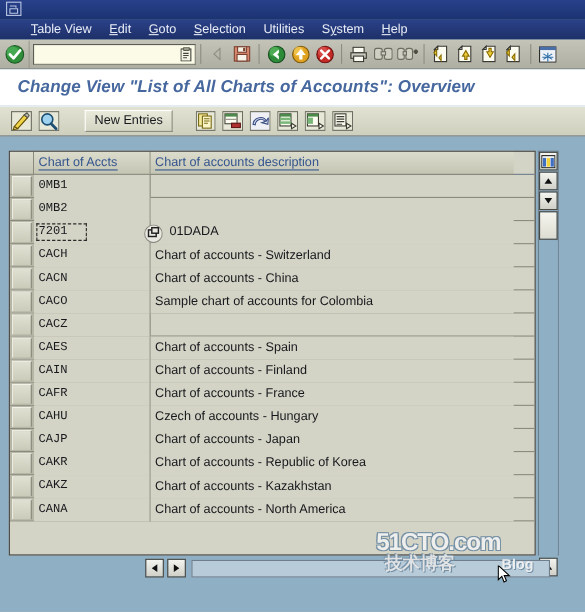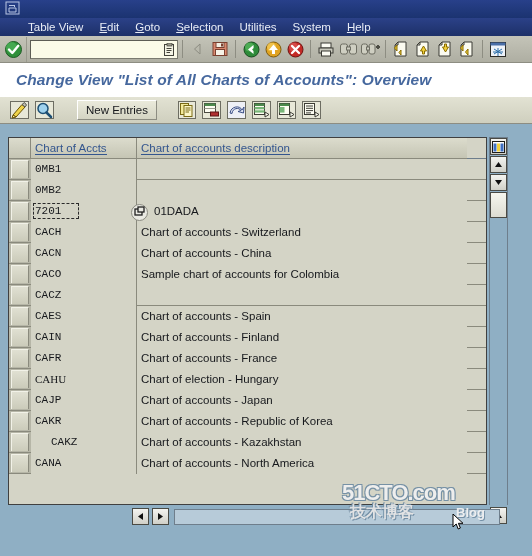--- a/index.html
+++ b/index.html
@@ -590,42 +590,42 @@
             <div class="selbox-wrap">
               <div class="selbox"></div>
             </div>
             <div class="cell c1"><span style="position: relative;">CAFR</span></div>
             <div class="cell c2"><span>Chart of accounts - France</span></div>
           </div>
           <div class="row">
             <div class="selbox-wrap">
               <div class="selbox"></div>
             </div>
-            <div class="cell c1"><span style="position: relative; font-family: Liberation Serif, serif;">CAHU</span></div>
-            <div class="cell c2"><span>Chart of election - Hungary</span></div>
+            <div class="cell c1"><span style="position: relative;">CAHU</span></div>
+            <div class="cell c2"><span>Czech of accounts - Hungary</span></div>
           </div>
           <div class="row">
             <div class="selbox-wrap">
               <div class="selbox"></div>
             </div>
             <div class="cell c1"><span style="position: relative;">CAJP</span></div>
             <div class="cell c2"><span>Chart of accounts - Japan</span></div>
           </div>
           <div class="row">
             <div class="selbox-wrap">
               <div class="selbox"></div>
             </div>
             <div class="cell c1"><span style="position: relative;">CAKR</span></div>
             <div class="cell c2"><span>Chart of accounts - Republic of Korea</span></div>
           </div>
           <div class="row">
             <div class="selbox-wrap">
               <div class="selbox"></div>
             </div>
-            <div class="cell c1"><span style="position: relative; margin-left: 16px;">CAKZ</span></div>
+            <div class="cell c1"><span style="position: relative;">CAKZ</span></div>
             <div class="cell c2"><span>Chart of accounts - Kazakhstan</span></div>
           </div>
           <div class="row">
             <div class="selbox-wrap">
               <div class="selbox"></div>
             </div>
             <div class="cell c1"><span style="position: relative;">CANA</span></div>
             <div class="cell c2"><span>Chart of accounts - North America</span></div>
           </div>
         </div>

